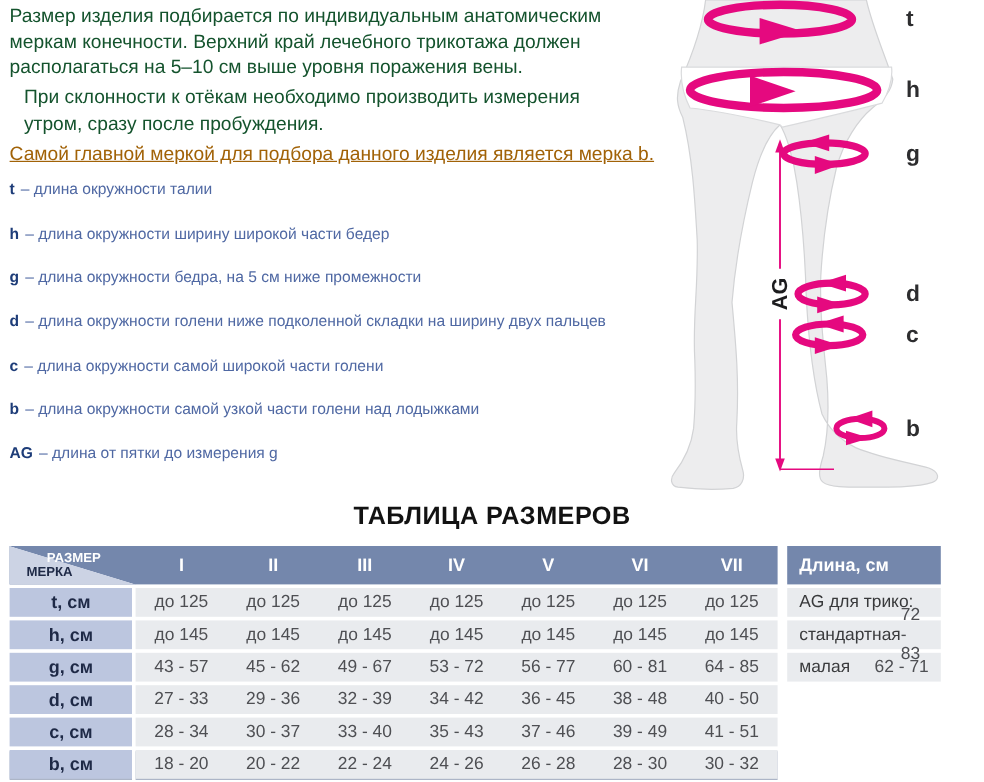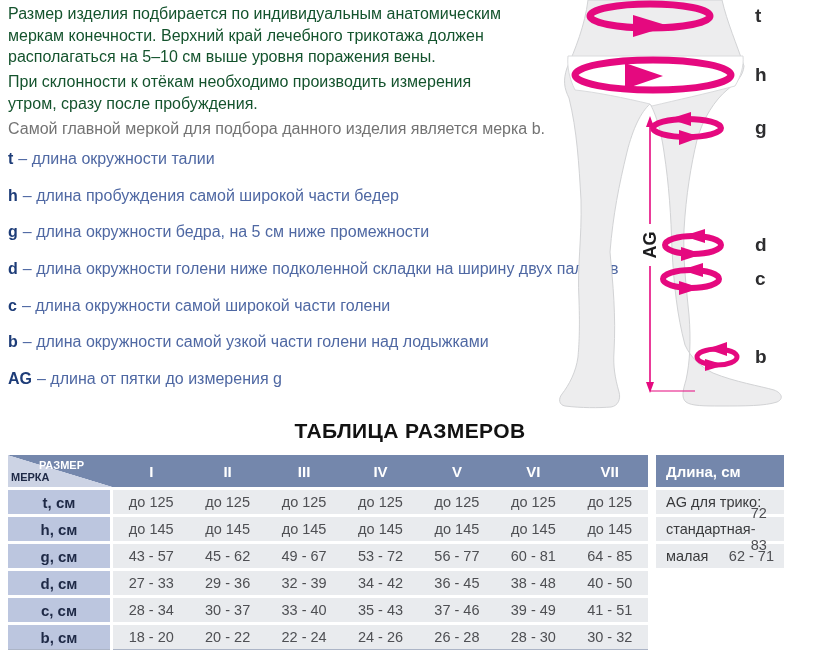--- a/index.html
+++ b/index.html
@@ -2,38 +2,38 @@
 <html><head>
 <meta charset="utf-8">
 <style>
   html,body{margin:0;padding:0;background:#ffffff;}
   .page{position:relative;width:820px;height:652px;background:#ffffff;overflow:hidden;
         font-family:"Liberation Sans",sans-serif;}
   
   .intro p{position:absolute;margin:0;left:8px;width:575px;font-size:16px;line-height:21.5px;
            color:#14532d;white-space:pre-line;}
   .intro .p1{top:3px;}
-  .intro .p2{top:71px;}
-  .intro .highlight{top:118px;color:#737373;width:600px;}
+  .intro .p2{top:71px;margin-left:12px;}
+  .intro .highlight{top:118px;color:#a16207;width:600px;text-decoration:underline;}
   
   .mlist{position:absolute;left:8px;top:150px;width:648px;}
-  .mrow{height:36.7px;font-size:16px;color:#4f68a3;white-space:nowrap;}
+  .mrow{height:36.7px;font-size:13px;color:#4f68a3;white-space:nowrap;}
   .mkey{font-weight:bold;color:#1d3c78;}
   .mtext{margin-left:5px;}
   
   .figure{position:absolute;left:555px;top:0;width:265px;height:415px;}
   
   .ttitle{position:absolute;margin:0;top:419px;left:0;width:820px;text-align:center;
           font-size:21px;font-weight:bold;color:#121212;letter-spacing:.4px;}
   
   .stable{position:absolute;left:8px;top:455px;width:640px;}
   .thead{display:grid;grid-template-columns:105px 1fr;height:32px;background:#7487ac;}
   .corner{position:relative;background:linear-gradient(to bottom left,#7487ac 49.6%,#ccd3e4 50.4%);}
   .c-top{position:absolute;top:4px;left:31px;color:#ffffff;font-size:11px;font-weight:bold;}
-  .c-bot{position:absolute;bottom:4px;left:3px;color:#1e2946;font-size:11px;font-weight:bold;}
+  .c-bot{position:absolute;bottom:4px;left:14px;color:#1e2946;font-size:11px;font-weight:bold;}
   .hcols{display:grid;grid-template-columns:repeat(7,1fr);align-items:center;text-align:center;
          color:#ffffff;font-weight:bold;font-size:15px;}
   .trow{display:grid;grid-template-columns:102px 535px;column-gap:3px;margin-top:3px;height:24px;}
   .rlabel{background:#bcc6df;color:#1e2946;font-weight:bold;font-size:15px;
           display:flex;align-items:center;justify-content:center;}
   .rvals{background:#e9ebee;display:grid;grid-template-columns:repeat(7,1fr);align-items:center;
          text-align:center;font-size:14.5px;color:#4e4f53;}
   .trow:last-child .rlabel,.trow:last-child .rvals{box-shadow:0 1px 0 rgba(70,90,130,.45);}
   
   .panel{position:absolute;left:656px;top:455px;width:128px;}
@@ -54,21 +54,21 @@
     <p class="p1">Размер изделия подбирается по индивидуальным анатомическим
 меркам конечности. Верхний край лечебного трикотажа должен
 располагаться на 5–10 см выше уровня поражения вены.</p>
     <p class="p2">При склонности к отёкам необходимо производить измерения
 утром, сразу после пробуждения.</p>
     <p class="highlight">Самой главной меркой для подбора данного изделия является мерка b.</p>
   </div>
 
   <div class="mlist">
       <div class="mrow"><span class="mkey">t</span><span class="mtext">– длина окружности талии</span></div>
-      <div class="mrow"><span class="mkey">h</span><span class="mtext">– длина пробуждения самой широкой части бедер</span></div>
+      <div class="mrow"><span class="mkey">h</span><span class="mtext">– длина окружности ширину широкой части бедер</span></div>
       <div class="mrow"><span class="mkey">g</span><span class="mtext">– длина окружности бедра, на 5 см ниже промежности</span></div>
       <div class="mrow"><span class="mkey">d</span><span class="mtext">– длина окружности голени ниже подколенной складки на ширину двух пальцев</span></div>
       <div class="mrow"><span class="mkey">c</span><span class="mtext">– длина окружности самой широкой части голени</span></div>
       <div class="mrow"><span class="mkey">b</span><span class="mtext">– длина окружности самой узкой части голени над лодыжками</span></div>
       <div class="mrow"><span class="mkey">AG</span><span class="mtext">– длина от пятки до измерения g</span></div>
     </div>
 
   <svg class="figure" viewBox="0 0 265 415">
 
     <path fill="#ededee" stroke="#d2d3d5" stroke-width="1" d="M33,0 C30,25 20,50 12,68 C8,80 9,88 14,98 C22,130 24,165 26,200

